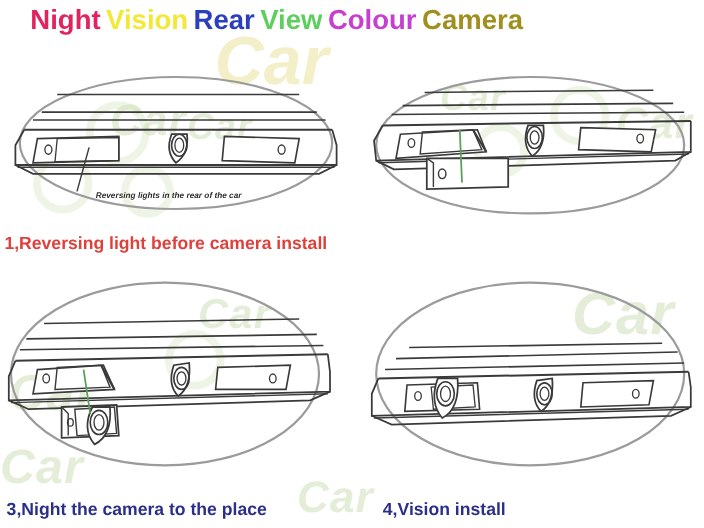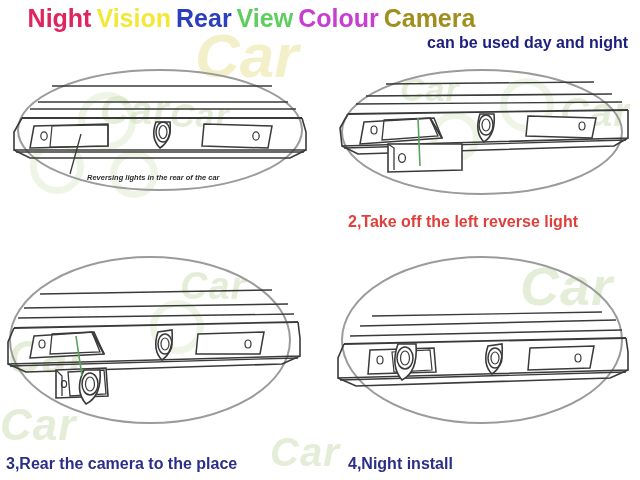--- a/index.html
+++ b/index.html
@@ -116,21 +116,20 @@
     <div class="wm" style="left: 8px; top: 330px; font-size: 46px; color: rgb(207, 224, 184);">Car</div>
     <div class="wm" style="left: 0px; top: 400px; font-size: 44px; color: rgb(207, 224, 184);">Car</div>
     <div class="wm" style="left: 270px; top: 430px; font-size: 40px; color: rgb(207, 224, 184);">Car</div>
     <div class="wm" style="left: 180px; top: 265px; font-size: 38px; color: rgb(207, 224, 184);">Car</div>
     <div class="wm-ring" style="left:150px; top:300px; width:40px; height:40px;"></div>
   </div>
 
   <div class="title">
     <span style="color: rgb(224, 36, 94);">Night</span><span style="color: rgb(242, 232, 56);">Vision</span><span style="color: rgb(43, 63, 190);">Rear</span><span style="color: rgb(94, 207, 94);">View</span><span style="color: rgb(198, 63, 208);">Colour</span><span style="color: rgb(160, 143, 30);">Camera</span>
   </div>
-  <div class="subtitle" style="color: rgb(29, 32, 128);">can be used day and night</div>
 
   <div class="panel" id="panel-1">
     <svg class="panel-figure" width="320" height="150" viewBox="0 0 320 150">
       <ellipse cx="160" cy="68" rx="142" ry="60" fill="none" stroke="#9b9b9b" stroke-width="2"></ellipse>
 
       <path d="M52,24 L272,24" stroke="#3a3a3a" stroke-width="1.4" fill="none"></path>
       <path d="M38,40 L288,40" stroke="#3a3a3a" stroke-width="1.6" fill="none"></path>
       <path d="M30,47 L296,47" stroke="#3a3a3a" stroke-width="1.4" fill="none"></path>
       <path d="M22,56 L302,56" stroke="#3a3a3a" stroke-width="1.8" fill="none"></path>
 
@@ -146,20 +145,21 @@
       <ellipse cx="163" cy="70" rx="7" ry="10" stroke="#3a3a3a" stroke-width="1.5" fill="none"></ellipse>
       <ellipse cx="163" cy="70" rx="4" ry="6.5" stroke="#3a3a3a" stroke-width="1.2" fill="none"></ellipse>
 
       <path d="M204,62 L272,64 L268,86 L202,84 Z" stroke="#3a3a3a" stroke-width="1.5" fill="#ffffff"></path>
       <ellipse cx="256" cy="74" rx="3.2" ry="4.2" stroke="#3a3a3a" stroke-width="1.2" fill="none"></ellipse>
 
       <path d="M81,72 L70,112" stroke="#3a3a3a" stroke-width="1.3" fill="none"></path>
       <text x="87" y="118" font-family="Liberation Sans, sans-serif" font-size="7.5" font-weight="bold" fill="#2e2e2e">Reversing lights in the rear of the car</text>
     </svg>
   </div>
+  <div class="caption" id="caption-1" style="color: rgb(224, 64, 60);">1,Reversing light before camera install</div>
 
   <div class="panel" id="panel-2">
     <svg class="panel-figure" width="310" height="150" viewBox="0 0 310 150">
       <ellipse cx="152" cy="70" rx="140" ry="62" fill="none" stroke="#9b9b9b" stroke-width="2"></ellipse>
       <path d="M56,22 L264,20" stroke="#3a3a3a" stroke-width="1.4" fill="none"></path>
       <path d="M36,34 L282,32" stroke="#3a3a3a" stroke-width="1.6" fill="none"></path>
       <path d="M26,42 L292,40" stroke="#3a3a3a" stroke-width="1.4" fill="none"></path>
       <path d="M18,52 L298,48" stroke="#3a3a3a" stroke-width="1.8" fill="none"></path>
 
       <path d="M18,52 L10,66 L12,84 L298,76 L298,60 L298,48" stroke="#3a3a3a" stroke-width="1.6" fill="none"></path>
@@ -178,21 +178,20 @@
       <path d="M198,54 L266,56 L262,76 L196,74 Z" stroke="#3a3a3a" stroke-width="1.5" fill="#ffffff"></path>
       <ellipse cx="252" cy="64" rx="3" ry="4" stroke="#3a3a3a" stroke-width="1.2" fill="none"></ellipse>
 
       <path d="M58,82 L132,82 L132,108 L58,110 Z" stroke="#3a3a3a" stroke-width="1.6" fill="#ffffff"></path>
       <path d="M58,82 L64,86 L64,108" stroke="#3a3a3a" stroke-width="1.3" fill="none"></path>
       <ellipse cx="72" cy="96" rx="3.4" ry="4.4" stroke="#3a3a3a" stroke-width="1.3" fill="none"></ellipse>
 
       <path d="M88,56 L90,104" stroke="#5aa05a" stroke-width="1.6" fill="none"></path>
     </svg>
   </div>
-  <div class="caption" id="caption-2" style="color: rgb(224, 64, 60);">2,Take off the left reverse light</div>
 
   <div class="panel" id="panel-3">
     <svg class="panel-figure" width="320" height="190" viewBox="0 0 320 190">
       <ellipse cx="150" cy="88" rx="140" ry="83" fill="none" stroke="#9b9b9b" stroke-width="2"></ellipse>
       <path d="M40,42 L272,38" stroke="#3a3a3a" stroke-width="1.4" fill="none"></path>
       <path d="M24,56 L288,52" stroke="#3a3a3a" stroke-width="1.6" fill="none"></path>
       <path d="M18,66 L294,62" stroke="#3a3a3a" stroke-width="1.4" fill="none"></path>
       <path d="M14,76 L298,70" stroke="#3a3a3a" stroke-width="1.8" fill="none"></path>
 
       <path d="M14,76 L8,90 L8,112 L300,104 L300,86 L298,70" stroke="#3a3a3a" stroke-width="1.6" fill="none"></path>
@@ -216,21 +215,21 @@
       <ellipse cx="64" cy="132" rx="2.6" ry="3.4" stroke="#3a3a3a" stroke-width="1.2" fill="none"></ellipse>
       <path d="M68,120 L104,118 L106,142 L70,144 Z" stroke="#3a3a3a" stroke-width="1.3" fill="none"></path>
 
       <path d="M84,118 Q74,138 86,152 Q102,144 100,118 Z" stroke="#3a3a3a" stroke-width="1.6" fill="#ffffff"></path>
       <ellipse cx="90" cy="132" rx="8" ry="11" stroke="#3a3a3a" stroke-width="1.5" fill="none"></ellipse>
       <ellipse cx="90" cy="132" rx="4.5" ry="7" stroke="#3a3a3a" stroke-width="1.2" fill="none"></ellipse>
 
       <path d="M76,84 L82,124" stroke="#5aa05a" stroke-width="1.6" fill="none"></path>
     </svg>
   </div>
-  <div class="caption" id="caption-3" style="color: rgb(43, 47, 135);">3,Rear the camera to the place</div>
+  <div class="caption" id="caption-3" style="color: rgb(43, 47, 135);">3,Night the camera to the place</div>
 
   <div class="panel" id="panel-4">
     <svg class="panel-figure" width="310" height="190" viewBox="0 0 310 190">
       <ellipse cx="152" cy="88" rx="140" ry="83" fill="none" stroke="#9b9b9b" stroke-width="2"></ellipse>
       <path d="M42,64 L272,60" stroke="#3a3a3a" stroke-width="1.4" fill="none"></path>
       <path d="M30,74 L286,68" stroke="#3a3a3a" stroke-width="1.5" fill="none"></path>
       <path d="M20,84 L292,78" stroke="#3a3a3a" stroke-width="1.4" fill="none"></path>
       <path d="M14,92 L296,86" stroke="#3a3a3a" stroke-width="1.8" fill="none"></path>
 
       <path d="M14,92 L8,106 L8,126 L298,118 L298,100 L296,86" stroke="#3a3a3a" stroke-width="1.6" fill="none"></path>
@@ -246,15 +245,15 @@
       <ellipse cx="75" cy="106" rx="4.5" ry="7" stroke="#3a3a3a" stroke-width="1.2" fill="none"></ellipse>
 
       <path d="M158,94 Q152,112 162,122 Q174,114 172,92 Z" stroke="#3a3a3a" stroke-width="1.6" fill="#ffffff"></path>
       <ellipse cx="165" cy="106" rx="7" ry="10" stroke="#3a3a3a" stroke-width="1.5" fill="none"></ellipse>
       <ellipse cx="165" cy="106" rx="4" ry="6" stroke="#3a3a3a" stroke-width="1.2" fill="none"></ellipse>
 
       <path d="M200,96 L264,94 L260,116 L198,118 Z" stroke="#3a3a3a" stroke-width="1.5" fill="#ffffff"></path>
       <ellipse cx="248" cy="106" rx="3" ry="4" stroke="#3a3a3a" stroke-width="1.2" fill="none"></ellipse>
     </svg>
   </div>
-  <div class="caption" id="caption-4" style="color: rgb(43, 47, 135);">4,Night install</div>
+  <div class="caption" id="caption-4" style="color: rgb(43, 47, 135);">4,Vision install</div>
 
 </div>
 
 </body></html>

